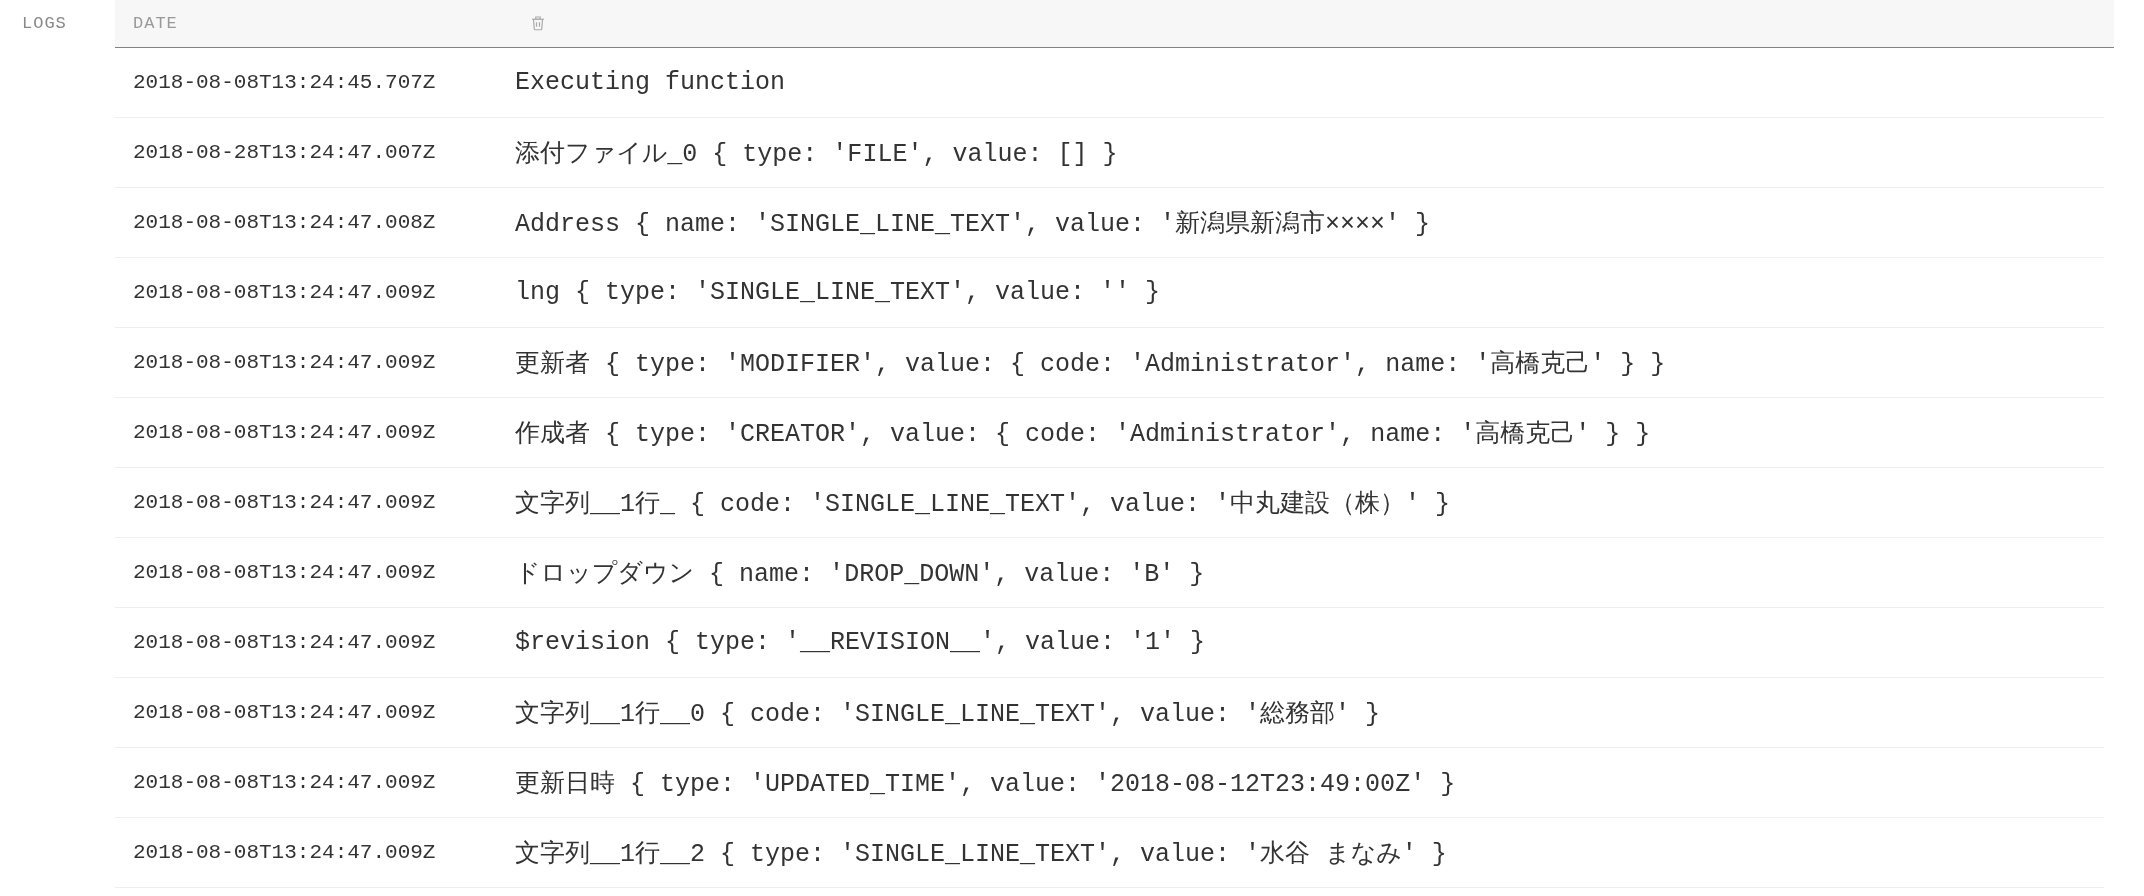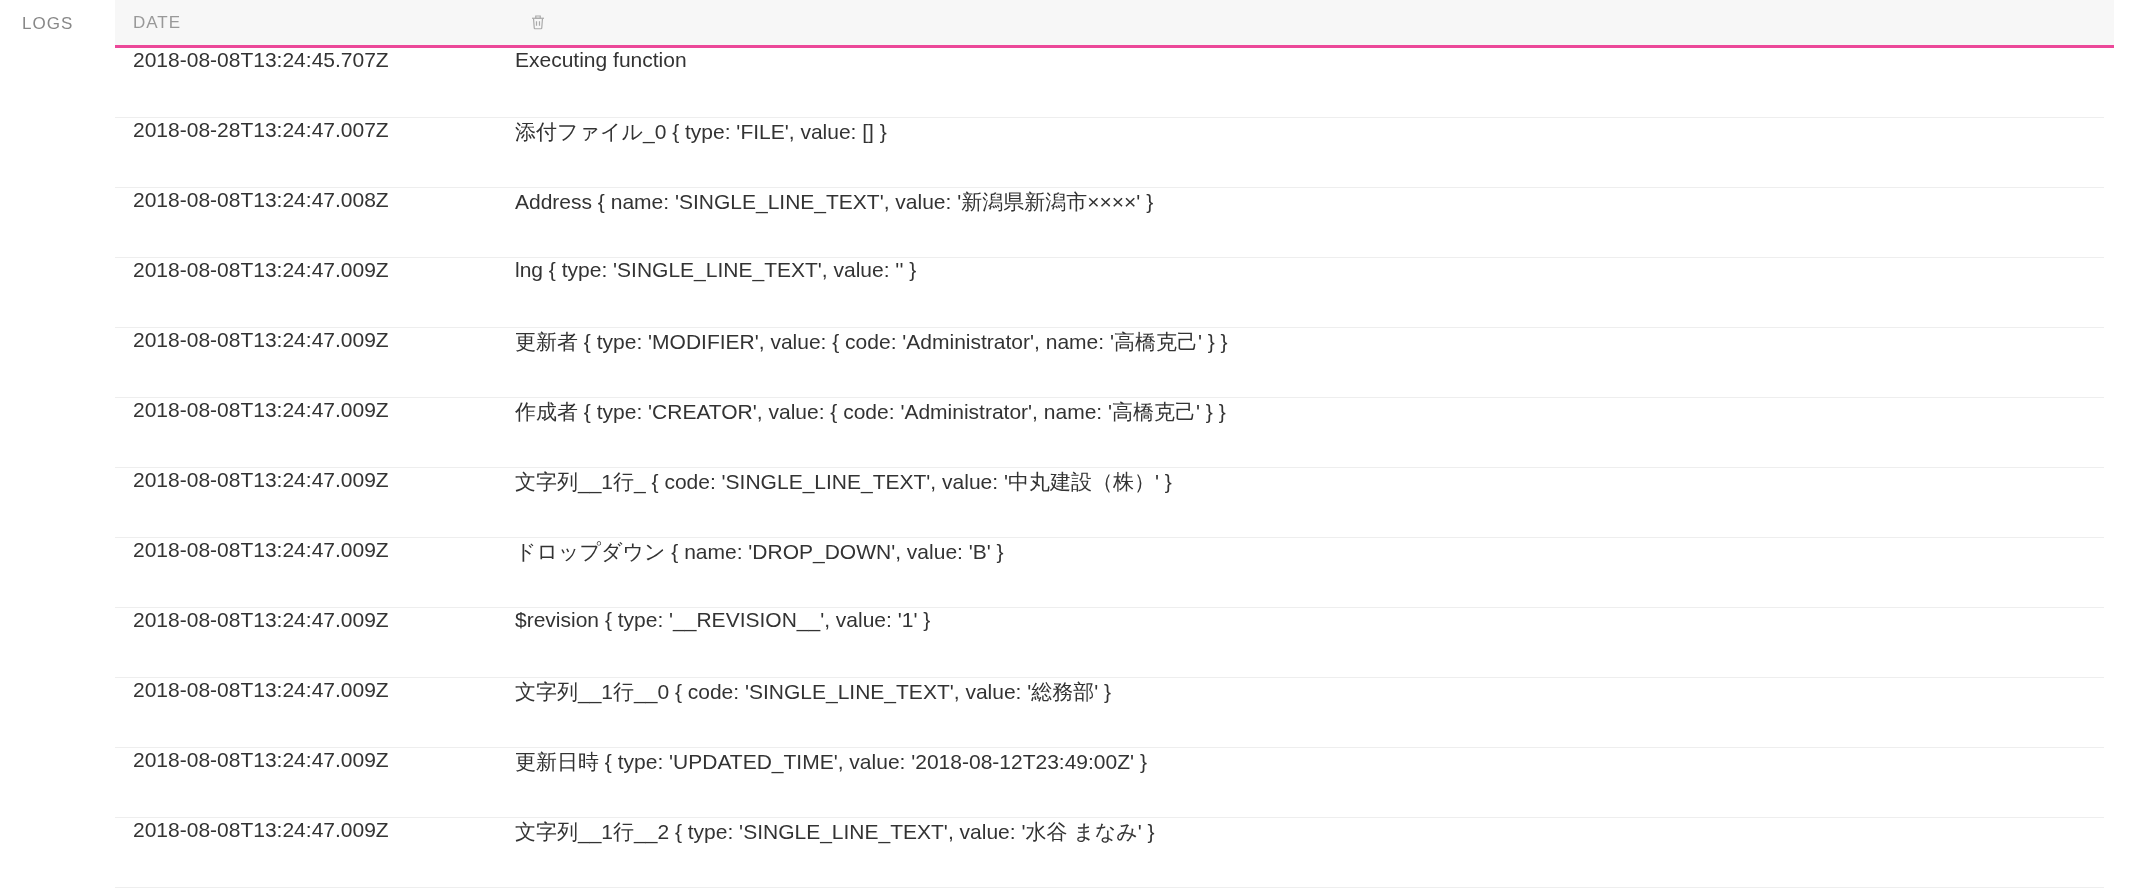--- a/index.html
+++ b/index.html
@@ -9,20 +9,21 @@
     }
     body {
       font-family: -apple-system, BlinkMacSystemFont, "Segoe UI", "Hiragino Sans", "Hiragino Kaku Gothic ProN", Meiryo, sans-serif;
       background: #ffffff;
       color: #333;
       font-size: 18px;
     }
     .container {
       display: flex;
       width: 100%;
+      font-family: Liberation Mono, monospace;
     }
     .sidebar {
       width: 115px;
       flex-shrink: 0;
       padding-top: 14px;
     }
     .sidebar-label {
       color: #888;
       font-size: 17px;
       letter-spacing: 1px;
@@ -30,21 +31,21 @@
     }
     .main {
       flex: 1;
       padding-right: 30px;
     }
     .header-row {
       display: flex;
       align-items: center;
       background: #f7f7f7;
       height: 48px;
-      border-bottom: 3px solid #ec4899;
+      border-bottom: 1px solid #ec4899;
     }
     .col-date {
       width: 400px;
       flex-shrink: 0;
       padding-left: 18px;
     }
     .col-message {
       flex: 1;
     }
     .header-text {
@@ -60,30 +61,31 @@
       padding-right: 8px;
     }
     .trash-icon {
       width: 18px;
       height: 20px;
       cursor: pointer;
       color: #aaa;
     }
     .log-row {
       display: flex;
+      align-items: center;
       height: 70px;
       border-bottom: 1px solid #eee;
     }
     .log-date {
       color: #333;
       font-size: 21px;
     }
     .log-message {
       color: #333;
-      font-size: 21px;
+      font-size: 25px;
     }
     .rows-wrapper {
       padding-right: 10px;
     }
   </style>
 </head>
 <body>
 
 <div class="container">
   <div class="sidebar">

